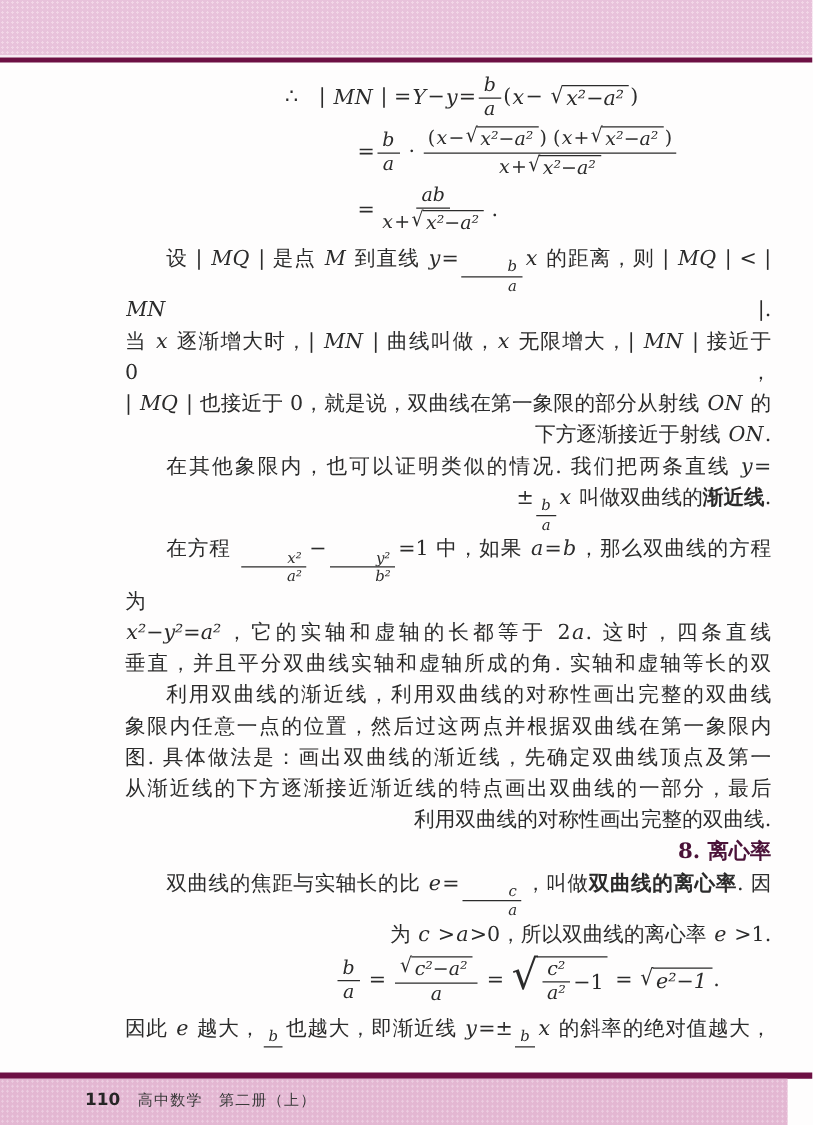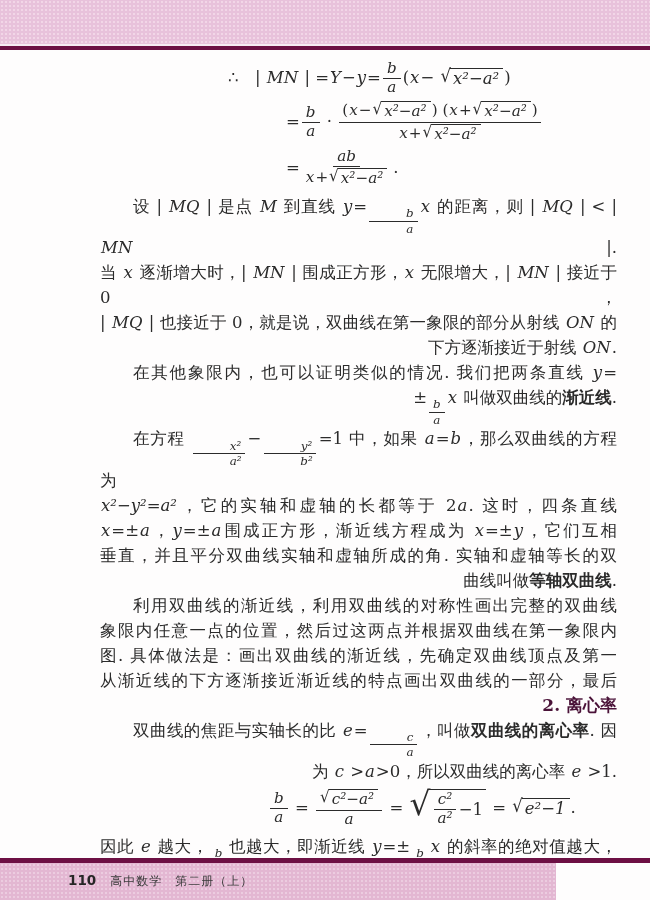--- a/index.html
+++ b/index.html
@@ -12,21 +12,21 @@
   .top-band{
     position:absolute;left:0;top:0;width:650px;height:44px;
     background-color:#e8c2db;
     background-image:radial-gradient(#f2d6e7 1px, transparent 1px);
     background-size:4px 4px;
   }
   .top-band-lightline{position:absolute;left:0;top:44px;width:650px;height:2px;background:#f7ebf3;}
   .top-band-rule{position:absolute;left:0;top:46px;width:650px;height:4px;background:#6d1044;}
   .footer-rule{position:absolute;left:0;top:858px;width:650px;height:5px;background:#6d1044;}
   .footer-band{
-    position:absolute;left:0;top:863px;width:556px;height:37px;
+    position:absolute;left:0;top:863px;width:630px;height:37px;
     background-color:#e3b7d2;
     background-image:radial-gradient(#eccce0 1px, transparent 1px);
     background-size:4px 4px;
   }
   .footer-inner{position:absolute;left:68px;top:9px;display:flex;align-items:baseline;gap:14px;}
   .pnum{font-family:"DejaVu Sans","Liberation Sans",sans-serif;font-weight:700;font-size:13.5px;color:#262626;}
   .btitle{font-size:12px;color:#3a3a3a;letter-spacing:1px;}
   
   .content{
     position:absolute;left:100px;top:56px;width:517px;
@@ -139,21 +139,21 @@
     </div>
     <div class="block para">
       <div class="line ind j"><span>设 | </span><span class="s-i">MQ</span><span> | 是点 </span><span class="s-i">M</span><span> 到直线 </span><span class="s-i">y</span><span>=</span><span class="frac">
           <span class="num">
             <span class="s-i">b</span>
           </span>
           <span class="den">
             <span class="s-i">a</span>
           </span>
         </span><span class="s-i">x</span><span> 的距离，则 | </span><span class="s-i">MQ</span><span> | &lt; | </span><span class="s-i">MN</span><span> |.</span></div>
-      <div class="line j"><span>当 </span><span class="s-i">x</span><span> 逐渐增大时，| </span><span class="s-i">MN</span><span> | 围成正方形，</span><span class="s-i">x</span><span> 无限增大，| </span><span class="s-i">MN</span><span> | 接近于 0，</span></div>
+      <div class="line j"><span>当 </span><span class="s-i">x</span><span> 逐渐增大时，| </span><span class="s-i">MN</span><span> | 曲线叫做，</span><span class="s-i">x</span><span> 无限增大，| </span><span class="s-i">MN</span><span> | 接近于 0，</span></div>
       <div class="line j"><span>| </span><span class="s-i">MQ</span><span> | 也接近于 0，就是说，双曲线在第一象限的部分从射线 </span><span class="s-i">ON</span><span> 的</span></div>
       <div class="line "><span>下方逐渐接近于射线 </span><span class="s-i">ON</span><span>.</span></div>
     </div>
     <div class="block para">
       <div class="line ind j"><span>在其他象限内，也可以证明类似的情况. 我们把两条直线 </span><span class="s-i">y</span><span>=</span></div>
       <div class="line "><span>±</span><span class="frac">
           <span class="num">
             <span class="s-i">b</span>
           </span>
           <span class="den">
@@ -171,32 +171,31 @@
           </span>
         </span><span>−</span><span class="frac">
           <span class="num">
             <span class="s-i">y²</span>
           </span>
           <span class="den">
             <span class="s-i">b²</span>
           </span>
         </span><span>=1 中，如果 </span><span class="s-i">a</span><span>=</span><span class="s-i">b</span><span>，那么双曲线的方程为</span></div>
       <div class="line j"><span class="s-i">x²−y²=a²</span><span>，它的实轴和虚轴的长都等于 2</span><span class="s-i">a</span><span>. 这时，四条直线</span></div>
-      <div class="line j"><span class="s-i">x</span><span>=±</span><span class="s-i">a</span><span>，</span><span class="s-i">y</span><span>=±</span><span class="s-i">a</span><span>围成正方形，渐近线方程成为 </span><span class="s-i">x</span><span>=±</span><span class="s-i">y</span><span>，它们互相</span></div>
       <div class="line j"><span>垂直，并且平分双曲线实轴和虚轴所成的角. 实轴和虚轴等长的双</span></div>
-      <div class="line "><span>曲线叫做</span><span class="s-b">等轴双曲线</span><span>.</span></div>
     </div>
     <div class="block para">
       <div class="line ind j"><span>利用双曲线的渐近线，利用双曲线的对称性画出完整的双曲线</span></div>
       <div class="line j"><span>象限内任意一点的位置，然后过这两点并根据双曲线在第一象限内</span></div>
       <div class="line j"><span>图. 具体做法是：画出双曲线的渐近线，先确定双曲线顶点及第一</span></div>
       <div class="line j"><span>从渐近线的下方逐渐接近渐近线的特点画出双曲线的一部分，最后</span></div>
+      <div class="line "><span>利用双曲线的对称性画出完整的双曲线.</span></div>
     </div>
     <div class="block para heading">
-      <div class="line ind"><span class="s-h">2. 离心率</span></div>
+      <div class="line ind"><span class="s-h">8. 离心率</span></div>
     </div>
     <div class="block para">
       <div class="line ind j"><span>双曲线的焦距与实轴长的比 </span><span class="s-i">e</span><span>=</span><span class="frac">
           <span class="num">
             <span class="s-i">c</span>
           </span>
           <span class="den">
             <span class="s-i">a</span>
           </span>
         </span><span>，叫做</span><span class="s-b">双曲线的离心率</span><span>. 因</span></div>

